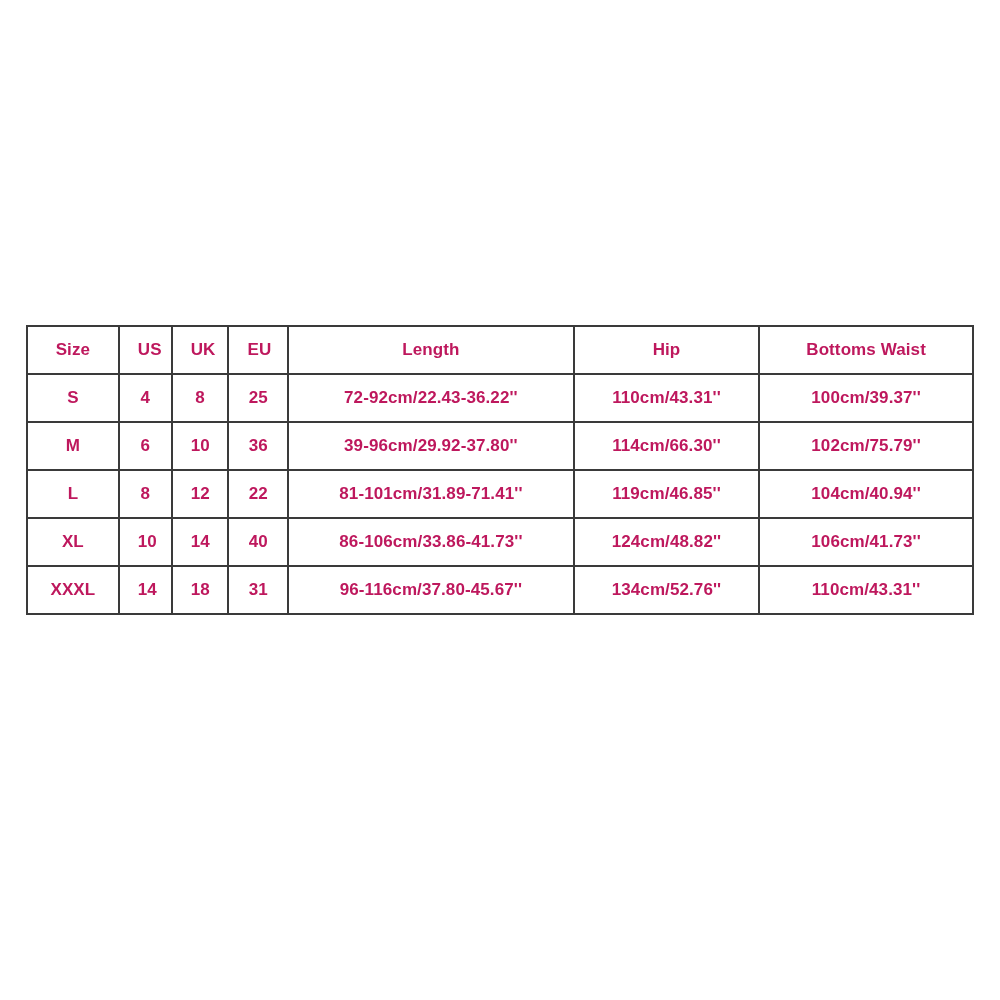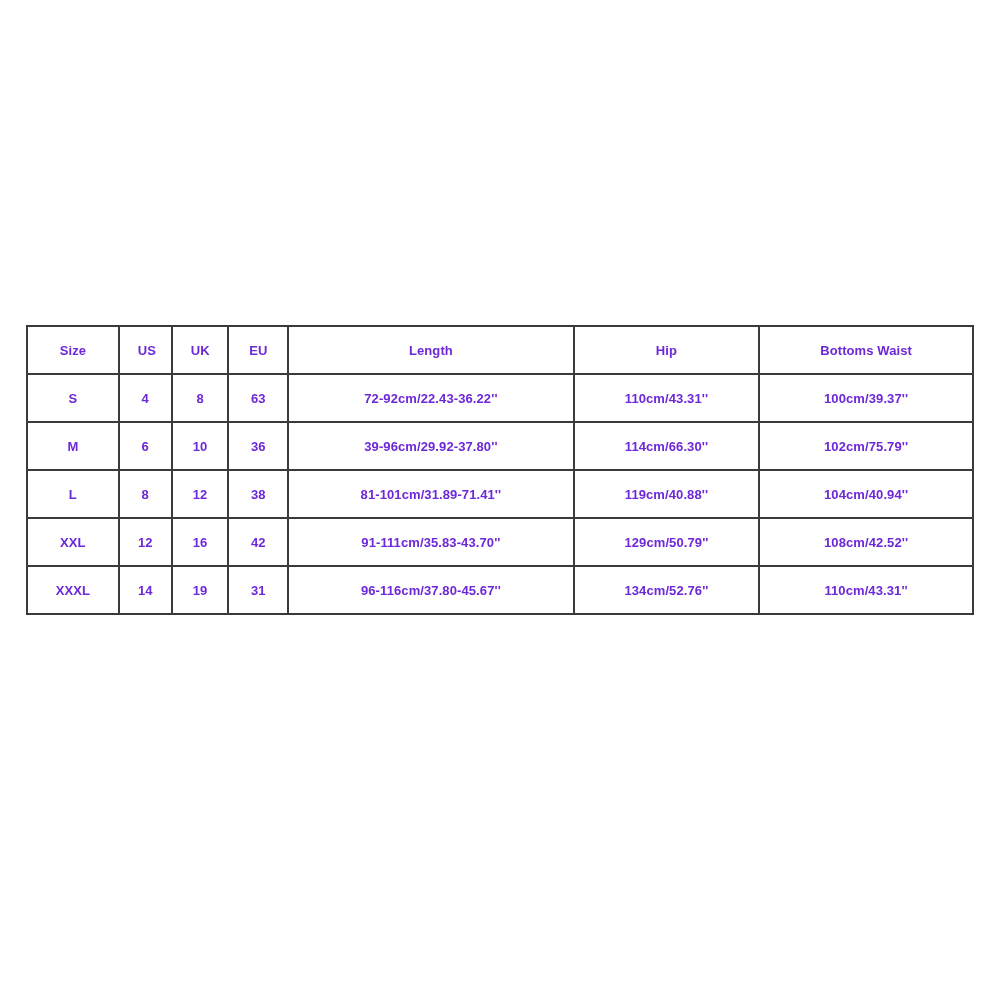--- a/index.html
+++ b/index.html
@@ -21,23 +21,23 @@
     width: 948px;
     border-collapse: collapse;
     table-layout: fixed;
   }
   table.size-chart th,
   table.size-chart td {
     border: 2px solid #3a3a3a;
     height: 46px;
     text-align: center;
     vertical-align: middle;
-    font-size: 13px;
+    font-size: 17px;
     font-weight: bold;
-    color: #6d28d9;
+    color: #be185d;
     letter-spacing: 0.1px;
     padding: 0 18px;
     overflow: hidden;
     white-space: nowrap;
   }
   col.c-size { width: 9.7%; }
   col.c-us   { width: 5.6%; }
   col.c-uk   { width: 6.0%; }
   col.c-eu   { width: 6.3%; }
   col.c-waist{ width: 30.2%; }
@@ -67,56 +67,56 @@
           <th>Length</th>
           <th>Hip</th>
           <th>Bottoms Waist</th>
         </tr>
     </thead>
     <tbody>
         <tr>
           <td>S</td>
           <td>4</td>
           <td>8</td>
-          <td>63</td>
+          <td>25</td>
           <td>72-92cm/22.43-36.22''</td>
           <td>110cm/43.31''</td>
           <td>100cm/39.37''</td>
         </tr>
         <tr>
           <td>M</td>
           <td>6</td>
           <td>10</td>
           <td>36</td>
           <td>39-96cm/29.92-37.80''</td>
           <td>114cm/66.30''</td>
           <td>102cm/75.79''</td>
         </tr>
         <tr>
           <td>L</td>
           <td>8</td>
           <td>12</td>
-          <td>38</td>
+          <td>22</td>
           <td>81-101cm/31.89-71.41''</td>
-          <td>119cm/40.88''</td>
+          <td>119cm/46.85''</td>
           <td>104cm/40.94''</td>
         </tr>
         <tr>
-          <td>XXL</td>
-          <td>12</td>
-          <td>16</td>
-          <td>42</td>
-          <td>91-111cm/35.83-43.70''</td>
-          <td>129cm/50.79''</td>
-          <td>108cm/42.52''</td>
+          <td>XL</td>
+          <td>10</td>
+          <td>14</td>
+          <td>40</td>
+          <td>86-106cm/33.86-41.73''</td>
+          <td>124cm/48.82''</td>
+          <td>106cm/41.73''</td>
         </tr>
         <tr>
           <td>XXXL</td>
           <td>14</td>
-          <td>19</td>
+          <td>18</td>
           <td>31</td>
           <td>96-116cm/37.80-45.67''</td>
           <td>134cm/52.76''</td>
           <td>110cm/43.31''</td>
         </tr>
       </tbody>
   </table>
 </div>
 
 </body></html>

